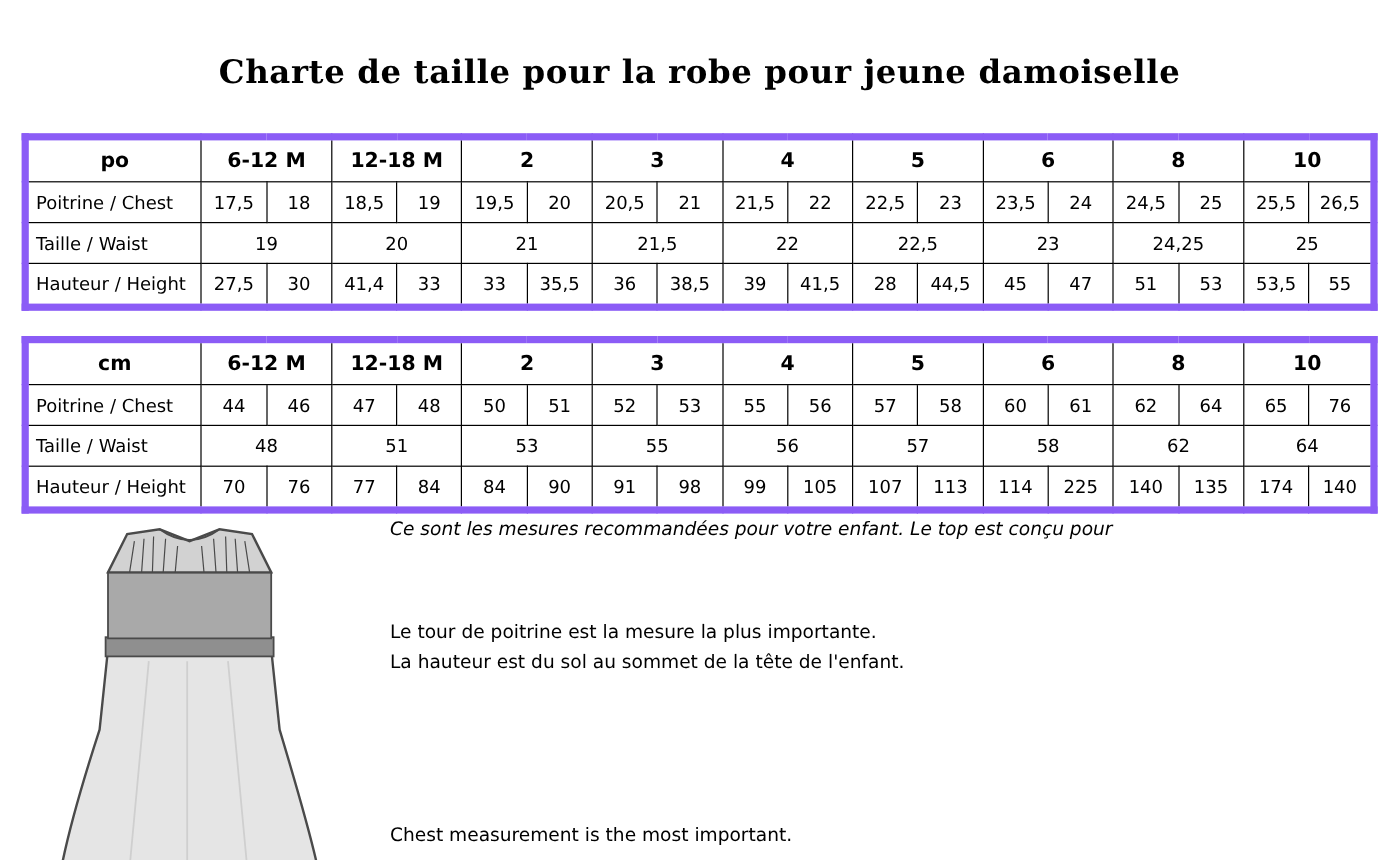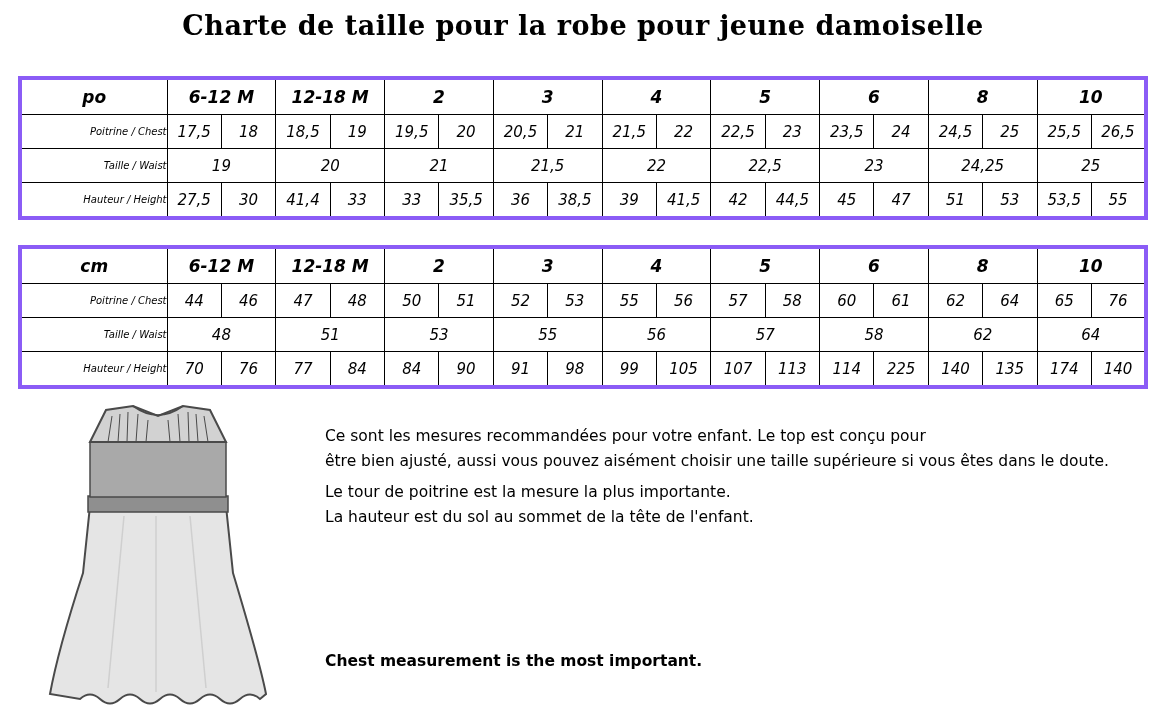--- a/index.html
+++ b/index.html
@@ -12,82 +12,82 @@
     height: 717px;
     font-family: "DejaVu Sans", sans-serif;
     color: #000000;
     position: relative;
     overflow: hidden;
   }
   .page {
     position: relative;
     width: 1166px;
     height: 611px;
+    margin-top: 35px;
   }
   .title {
     position: absolute;
     top: 10px;
     left: 0;
     width: 1166px;
     text-align: center;
     font-family: "DejaVu Serif", serif;
     font-weight: bold;
     font-size: 27px;
     letter-spacing: 0.5px;
     color: #000;
   }
   table.size-table {
     border-collapse: collapse;
     table-layout: fixed;
-    border: 4px solid #8b5cf6;
-    font-style: italic;
+    border: 6px solid #8b5cf6;
   }
   table.size-table td, table.size-table th {
     border: 1px solid #000;
     padding: 0;
     text-align: center;
     vertical-align: middle;
     font-size: 15px;
     font-family: "DejaVu Sans", sans-serif;
     font-weight: normal;
     height: 33px;
   }
   table.size-table th.unit-head,
   table.size-table th.size-head {
     font-weight: bold;
     font-size: 17px;
     height: 34px;
   }
   table.size-table td.rowlabel {
-    text-align: right;
+    text-align: left;
     padding-left: 6px;
-    font-size: 10px;
+    font-size: 15px;
   }
   #table-po { position: absolute; top: 76px; left: 18px; width: 1130px; }
   #table-cm { position: absolute; top: 245px; left: 18px; width: 1130px; }
 
   .dress-wrap {
     position: absolute;
     top: 398px;
     left: 28px;
     width: 260px;
     height: 310px;
   }
   .text-block {
     position: absolute;
     left: 325px;
     font-size: 15.5px;
     font-family: "DejaVu Sans", sans-serif;
     line-height: 25px;
     white-space: nowrap;
   }
-  #para-fr1 { top: 424px; }
+  #para-fr1 { top: 394px; font-style: italic; }
   #para-fr2 { top: 480px; }
   #para-en1 { top: 577px; }
-  #para-en2 { top: 649px; font-weight: bold; }
+  #para-en2 { top: 649px; }
   .text-block div { margin: 0; }
 </style>
 </head>
 <body>
 
 <div class="page">
 
   <div class="title">Charte de taille pour la robe pour jeune damoiselle</div>
 
   <table class="size-table" id="table-po">
@@ -165,21 +165,21 @@
         <td>27,5</td>
         <td>30</td>
         <td>41,4</td>
         <td>33</td>
         <td>33</td>
         <td>35,5</td>
         <td>36</td>
         <td>38,5</td>
         <td>39</td>
         <td>41,5</td>
-        <td>42</td>
+        <td>28</td>
         <td>44,5</td>
         <td>45</td>
         <td>47</td>
         <td>51</td>
         <td>53</td>
         <td>53,5</td>
         <td>55</td>
       </tr>
     </tbody>
   </table>
@@ -294,21 +294,20 @@
       <path d="M84,18 L80,44 M92,16 L90,44 M100,14 L99,44 M110,16 L108,44 M120,22 L118,44" stroke="#4a4a4a" stroke-width="1" fill="none"></path>
 
       <path d="M176,18 L180,44 M168,16 L170,44 M160,14 L161,44 M150,16 L152,44 M140,22 L142,44" stroke="#4a4a4a" stroke-width="1" fill="none"></path>
 
       <path d="M96,118 L80,290 M128,118 L128,294 M162,118 L178,290" stroke="#cfcfcf" stroke-width="1.5" fill="none"></path>
     </svg>
   </div>
 
   <div class="text-block" id="para-fr1">
     <div>Ce sont les mesures recommandées pour votre enfant.  Le top est conçu pour</div>
-    <div>être bien ajusté, aussi vous pouvez aisément choisir une taille supérieure si vous êtes dans le doute.</div>
   </div>
   <div class="text-block" id="para-fr2">
     <div>Le tour de poitrine est la mesure la plus importante.</div>
     <div>La hauteur est du sol au sommet de la tête de l'enfant.</div>
   </div>
   <div class="text-block" id="para-en2">
     <div>Chest measurement is the most important.</div>
   </div>
 
 </div>

